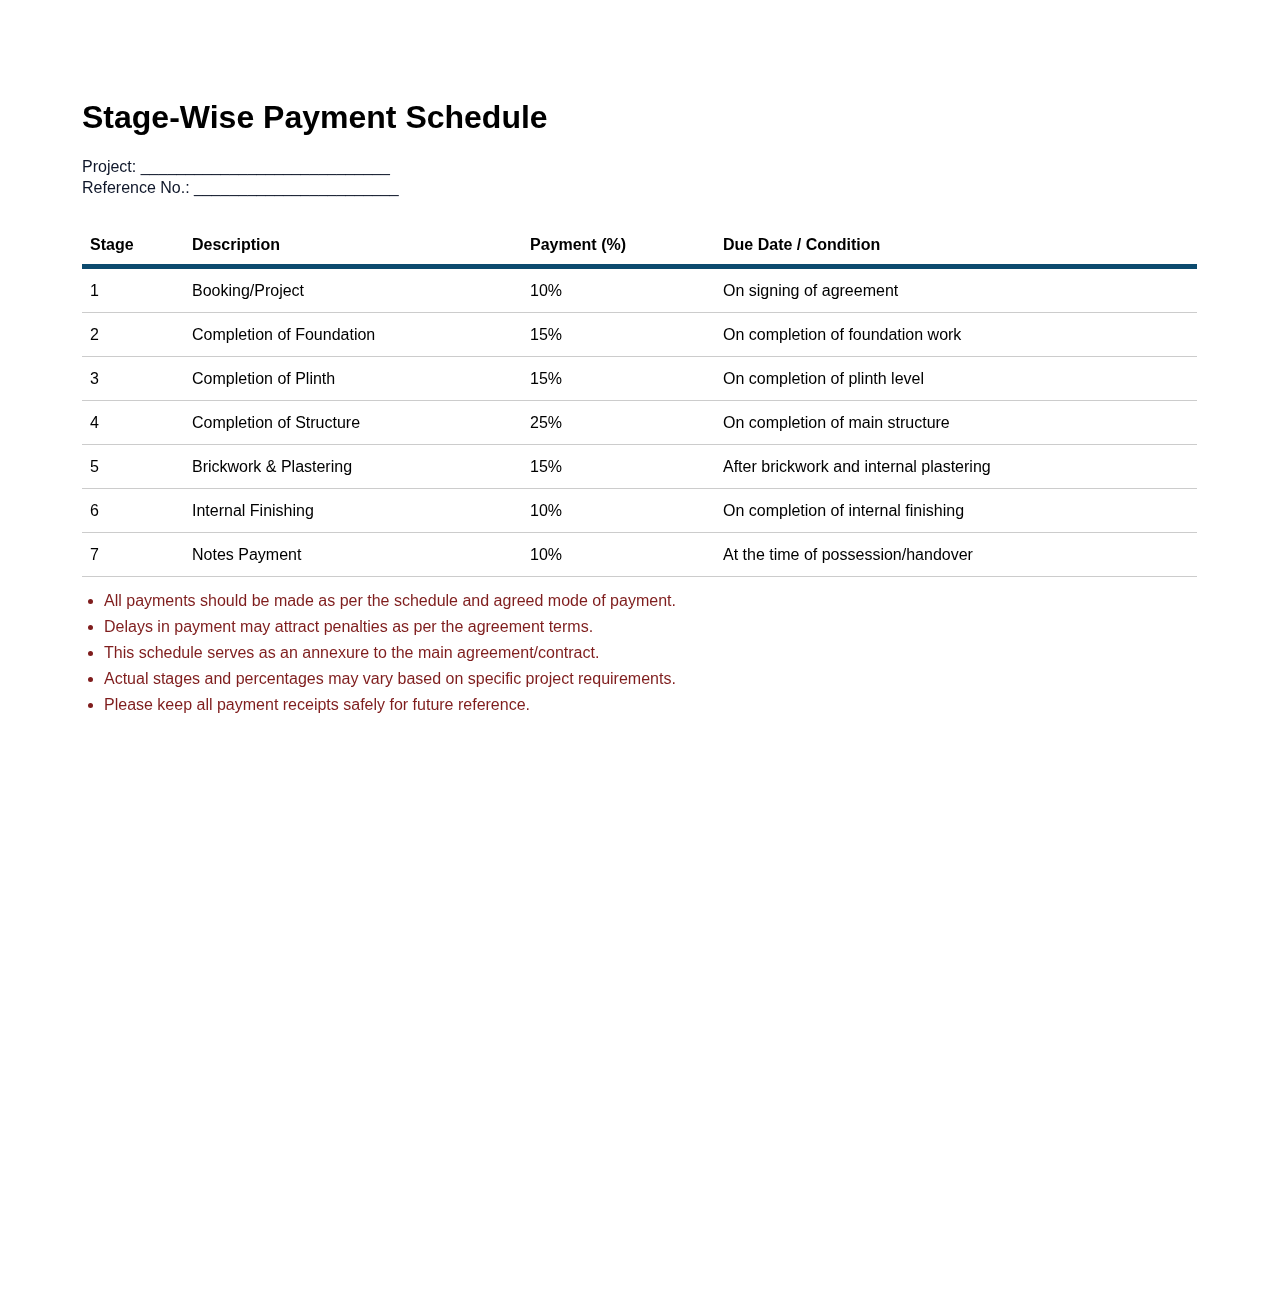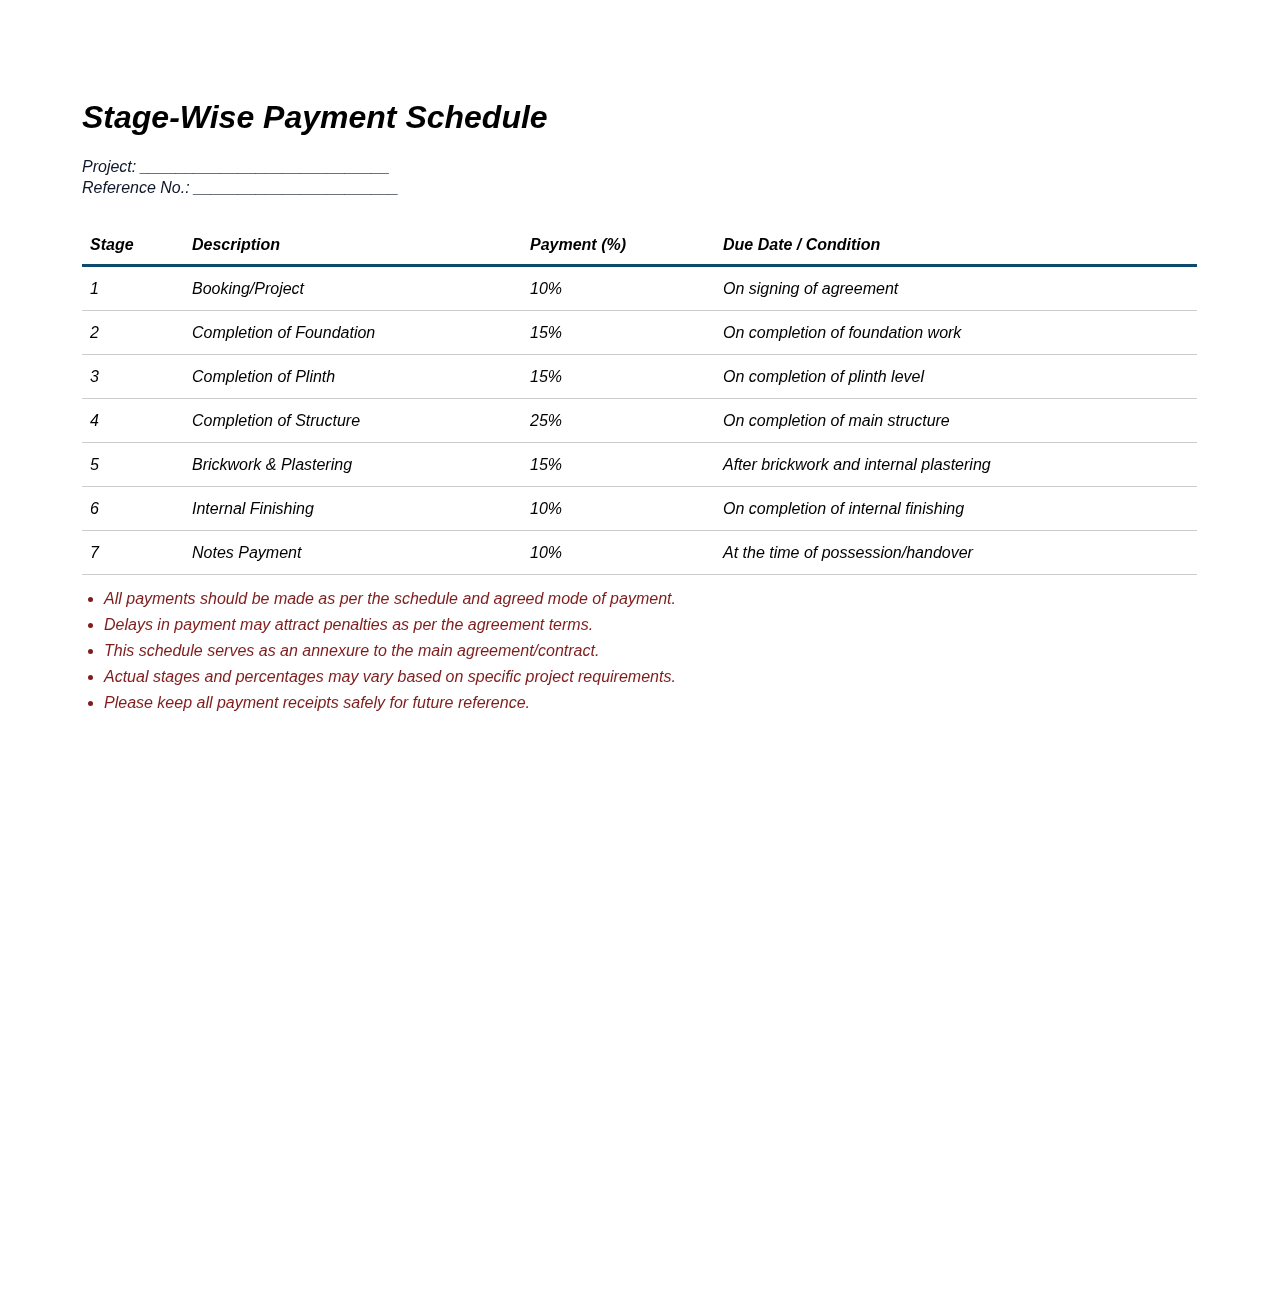--- a/index.html
+++ b/index.html
@@ -6,21 +6,20 @@
   html, body {
     background: #ffffff;
     font-family: "Liberation Sans", "DejaVu Sans", sans-serif;
     color: #000000;
   }
   .page {
     width: 1278px;
     height: 1300px;
     background: #ffffff;
     overflow: hidden;
-    font-style: italic;
   }
   .content {
     width: 1115px;
     margin-left: 82px;
     padding-top: 99px;
   }
   h1.doc-title {
     font-size: 32px;
     line-height: 37px;
     font-weight: bold;
@@ -42,21 +41,21 @@
   table.schedule col.c-stage { width: 102px; }
   table.schedule col.c-desc  { width: 338px; }
   table.schedule col.c-pay   { width: 193px; }
   table.schedule col.c-due   { width: 482px; }
   table.schedule th {
     text-align: left;
     font-weight: bold;
     font-size: 16px;
     line-height: 19px;
     padding: 8px 8px 10px 8px;
-    border-bottom: 3px solid #0c4a6e;
+    border-bottom: 5px solid #0c4a6e;
     color: #000000;
   }
   table.schedule td {
     text-align: left;
     font-size: 16px;
     line-height: 19px;
     padding: 12px 8px;
     border-bottom: 1px solid #cccccc;
     color: #000000;
   }

